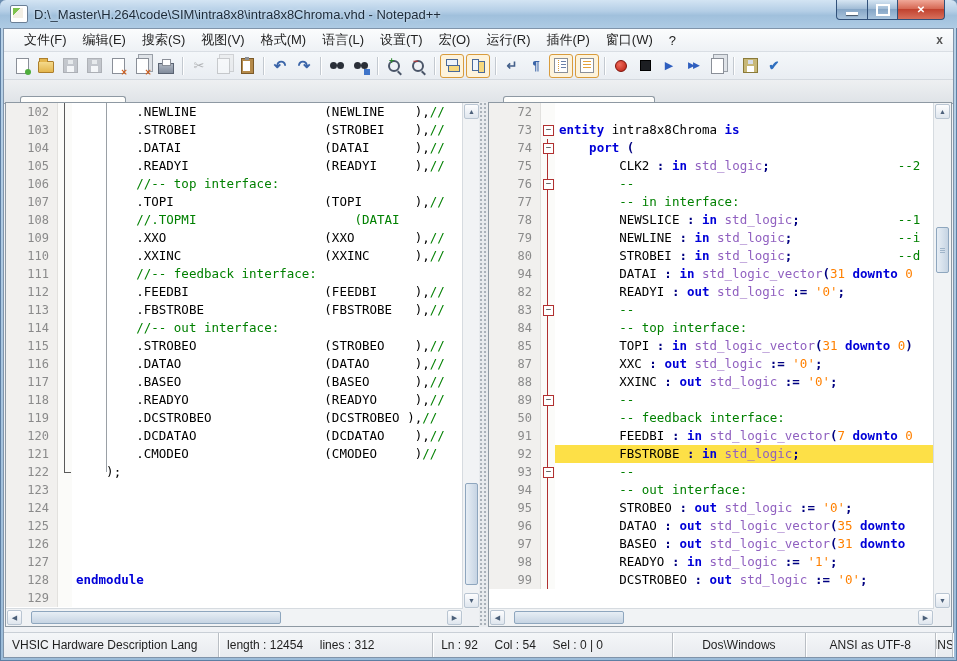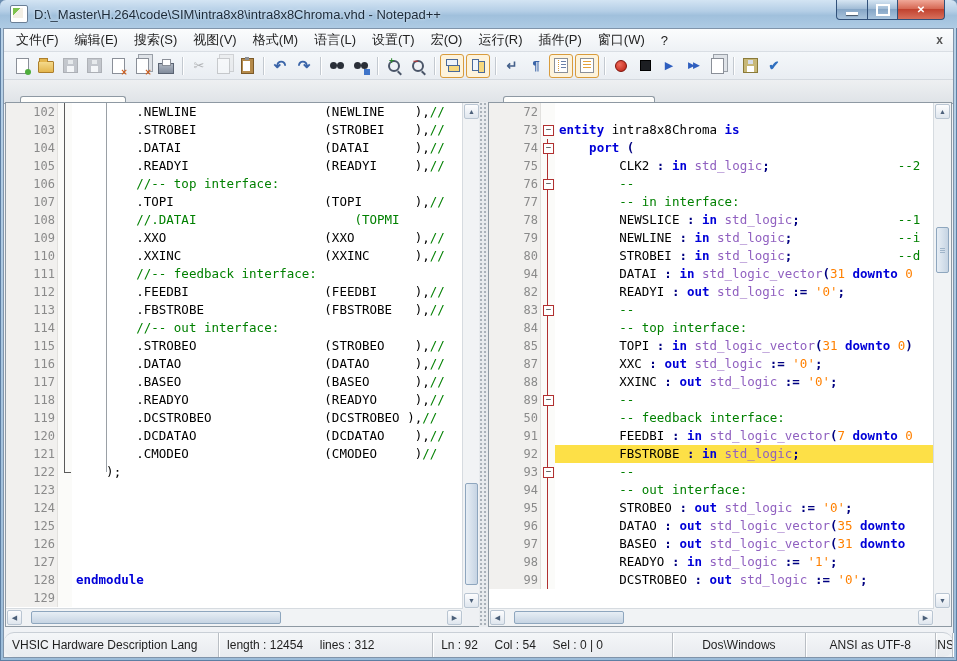--- a/index.html
+++ b/index.html
@@ -16,21 +16,21 @@
   .wbtn{height:19px;border:1px solid #31517a;border-top:none;display:flex;align-items:center;justify-content:center;
         font-size:10px;color:#fff;background:linear-gradient(#d7e6f3,#9db9d4 50%,#86a6c6 50%,#a9c4dd);}
   .wbtn.min{width:30px;border-radius:0 0 0 4px;}
   .wbtn.max{width:29px;border-left:none;border-right:none;}
   .wbtn.close{width:46px;background:linear-gradient(#f0a898,#d4634e 50%,#c14330 50%,#d8705c);border-radius:0 0 4px 0;font-weight:bold;}
   .wbtn .dash{display:block;width:12px;height:3px;background:#fff;margin-top:8px;box-shadow:0 1px 1px #456;}
   .wbtn .box{display:block;width:10px;height:8px;border:2px solid #fff;}
   
   .app{position:absolute;left:3px;right:3px;top:28px;bottom:3px;background:#f0f2f5;border:1px solid #8094aa;}
   .menubar{position:relative;height:22px;background:linear-gradient(#fbfcfd,#eef1f5);border-bottom:1px solid #d9dee4;
-           display:flex;align-items:center;padding-left:4px;}
+           display:flex;align-items:center;padding-left:12px;}
   .menu-item{font-size:13px;color:#222;padding:2px 8px;white-space:nowrap;}
   .menu-close{position:absolute;right:10px;font-size:12px;font-weight:bold;color:#555;}
   
   .toolbar{height:27px;background:linear-gradient(#f4f7fa,#e9edf2);border-bottom:1px solid #d4d9df;
            display:flex;align-items:center;padding-left:6px;}
   .tbtn{width:22px;height:22px;margin:0 1px;display:flex;align-items:center;justify-content:center;position:relative;border-radius:3px;}
   .tbtn.box{border:1px solid #d89b3c;background:#fdf3dc;}
   .tbtn.dis{opacity:.40;filter:grayscale(80%);}
   .tsep{width:1px;height:18px;background:#c3c9d0;margin:0 4px;box-shadow:1px 0 0 #fff;}
   .g{font-size:13px;line-height:1;}
@@ -79,21 +79,21 @@
   .tab-x.red{background:#c15a5a;border:1px solid #9c3a3a;color:#fff;}
   
   .main{position:absolute;left:0;right:0;top:73px;bottom:30px;}
   .pane{position:absolute;top:0;bottom:0;background:#fff;border:1px solid #8e99a3;overflow:hidden;}
   #left-pane{left:1px;width:474px;--fold:#5a5a5a;}
   #right-pane{left:484px;right:1px;--fold:#b03030;}
   .divider{position:absolute;left:475px;width:9px;top:0;bottom:0;background:#e8ebee;
            background-image:radial-gradient(#aab2ba 1px,transparent 1px);background-size:4px 4px;}
   .rows{position:absolute;left:0;top:0;right:17px;bottom:17px;overflow:hidden;}
   .row{display:flex;height:18px;line-height:18px;font-family:"DejaVu Sans Mono","Liberation Mono",monospace;font-size:12.5px;}
-  .ln{flex:none;width:52px;text-align:right;padding-right:2px;box-sizing:border-box;color:#8a8a8a;background:#f1f0ee;border-right:1px solid #e2e1de;font-size:12px;}
+  .ln{flex:none;width:52px;text-align:right;padding-right:8px;box-sizing:border-box;color:#8a8a8a;background:#f1f0ee;border-right:1px solid #e2e1de;font-size:12px;}
   .fold{flex:none;width:14px;position:relative;background:#fbfbf9;}
   .fold.v::before,.fold.B::before{content:"";position:absolute;left:6px;top:0;bottom:0;border-left:1px solid var(--fold);}
   .fold.c::before{content:"";position:absolute;left:6px;top:0;width:6px;height:9px;border-left:1px solid var(--fold);border-bottom:1px solid var(--fold);}
   .fold.b .fbox,.fold.B .fbox{position:absolute;left:2px;top:4px;width:9px;height:9px;background:#fff;border:1px solid var(--fold);
       font-size:9px;line-height:7px;text-align:center;color:#333;}
   .code{flex:1;white-space:pre;padding-left:4px;overflow:hidden;color:#000;}
   .row.hl .code{background:#fde047;}
   .tk-k{color:var(--kw);font-weight:bold;} .tk-c{color:var(--cm);} .tk-t{color:var(--ty);}
   .tk-n{color:var(--nm);} .tk-o{color:var(--op);font-weight:bold;} .tk-d{color:#000;}
   .iguide{position:absolute;left:100px;top:0;height:369px;border-left:1px solid #9aa0a6;}
@@ -105,21 +105,21 @@
             font-size:7px;color:#4c607a;background:linear-gradient(#fdfdfe,#dfe6ee);border:1px solid #b9c5d2;border-radius:2px;box-sizing:border-box;}
   .vsb .up{top:1px;left:1px;} .vsb .down{bottom:1px;left:1px;}
   .hsb .lt{left:1px;top:1px;} .hsb .rt{right:1px;top:1px;}
   .thumb{position:absolute;background:linear-gradient(90deg,#e7eef5,#c6d4e3);border:1px solid #8ea6be;border-radius:2px;box-sizing:border-box;}
   .hsb .thumb{top:2px;height:13px;background:linear-gradient(#e7eef5,#c6d4e3);}
   .vsb .thumb{left:2px;width:13px;}
   .grip{position:absolute;left:3px;right:3px;top:50%;height:5px;margin-top:-2px;
         background:repeating-linear-gradient(#9fb4c9 0 1px,transparent 1px 2px);}
   
   .statusbar{position:absolute;left:0;right:0;bottom:0;height:24px;background:linear-gradient(#f4f6f8,#e8ebef);
-             border-top:1px solid #c9cfd6;display:flex;align-items:stretch;font-size:12px;color:#1e1e1e;border-radius:10px;}
+             border-top:1px solid #c9cfd6;display:flex;align-items:stretch;font-size:12px;color:#1e1e1e;}
   .seg{display:flex;align-items:center;padding:0 8px;white-space:pre;overflow:hidden;border-right:1px solid #b9bec4;box-shadow:1px 0 0 #fff;}
   .s1{width:206px;} .s2{width:205px;} .s3{width:232px;} .s4{width:120px;justify-content:center;}
   .s5{width:118px;justify-content:center;} .s6{flex:1;justify-content:center;}
 </style>
 </head>
 <body>
 
 <div id="win">
 
   <div class="titlebar">
@@ -305,21 +305,21 @@
               <span class="code"><span class="tk-c">        //-- top interface:</span></span>
             </div>
             <div class="row">
               <span class="ln">107</span>
               <span class="fold v"></span>
               <span class="code"><span class="tk-d">        .TOPI                    (TOPI       ),</span><span class="tk-c">//</span></span>
             </div>
             <div class="row">
               <span class="ln">108</span>
               <span class="fold v"></span>
-              <span class="code"><span class="tk-c">        //.DATAI                     (TOPMI</span></span>
+              <span class="code"><span class="tk-c">        //.TOPMI                     (DATAI</span></span>
             </div>
             <div class="row">
               <span class="ln">109</span>
               <span class="fold v"></span>
               <span class="code"><span class="tk-d">        .XXO                     (XXO        ),</span><span class="tk-c">//</span></span>
             </div>
             <div class="row">
               <span class="ln">110</span>
               <span class="fold v"></span>
               <span class="code"><span class="tk-d">        .XXINC                   (XXINC      ),</span><span class="tk-c">//</span></span>

